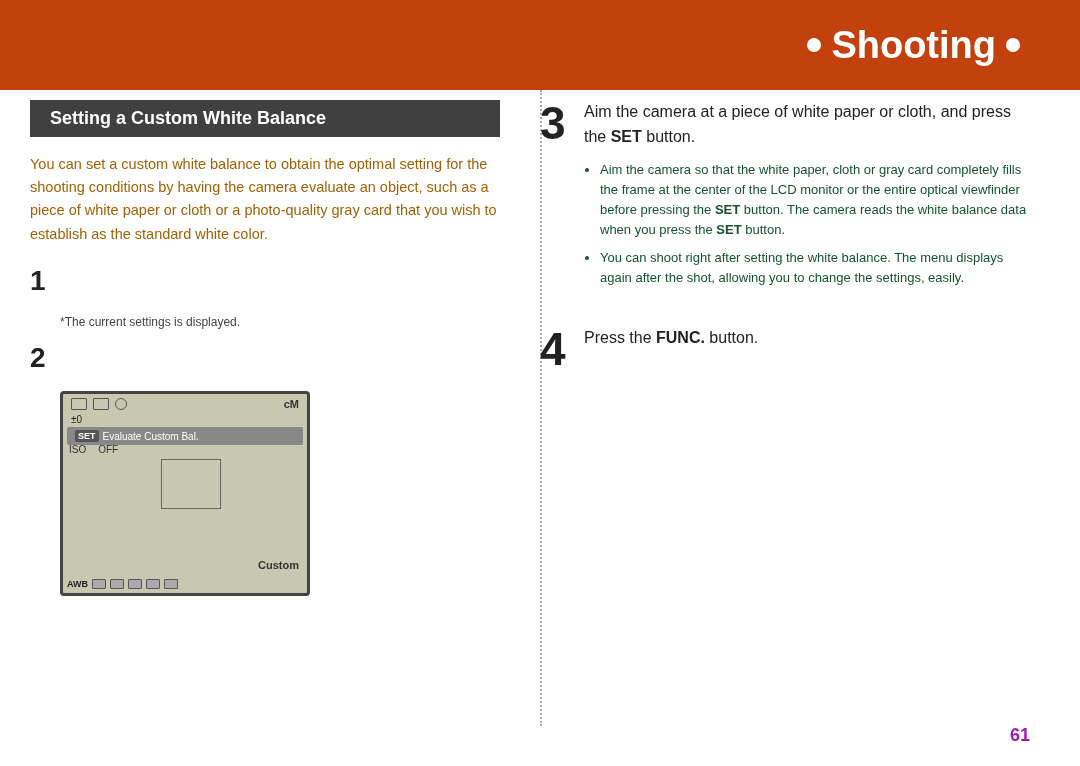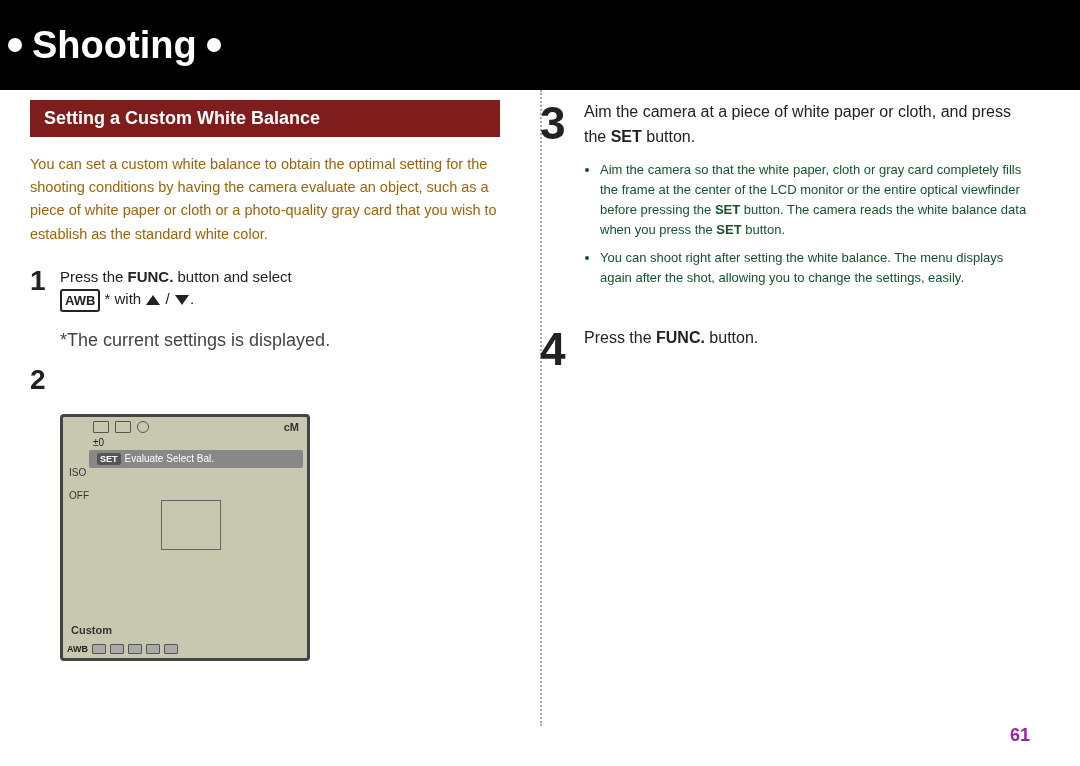--- a/index.html
+++ b/index.html
@@ -10,23 +10,24 @@
       font-family: Arial, Helvetica, sans-serif;
       overflow: hidden;
       position: relative;
     }
 
     
     .header-bar {
       position: absolute;
       top: 0; left: 0; right: 0;
       height: 90px;
-      background: #000000;
-      display: flex;
-      align-items: center;
+      background: #c2410c;
+      display: flex;
+      align-items: center;
+      justify-content: flex-end;
       padding-right: 60px;
       padding-left: 8px;
     }
 
     .header-title {
       color: #ffffff;
       font-size: 38px;
       font-weight: bold;
       display: flex;
       align-items: center;
@@ -63,25 +64,25 @@
     
     .left-col {
       position: absolute;
       top: 100px;
       left: 30px;
       width: 470px;
     }
 
     
     .section-heading {
-      background: #7f1d1d;
+      background: #404040;
       color: #ffffff;
       font-size: 18px;
       font-weight: bold;
-      padding: 8px 14px;
+      padding: 8px 20px;
       margin-bottom: 16px;
       display: inline-block;
       width: 100%;
     }
 
     .intro-text {
       font-size: 14.5px;
       color: #a16207;
       line-height: 1.6;
       margin-bottom: 20px;
@@ -107,21 +108,21 @@
       font-size: 15px;
       color: #222;
       line-height: 1.5;
     }
 
     .step-content .bold {
       font-weight: bold;
     }
 
     .step-note {
-      font-size: 18px;
+      font-size: 12px;
       color: #444;
       margin-top: 4px;
       margin-left: 30px;
     }
 
     
     .icon-awb {
       display: inline-block;
       border: 2px solid #222;
       border-radius: 3px;
@@ -196,30 +197,29 @@
       transform: translate(-50%, -50%);
       width: 8px;
       height: 8px;
       background: #fff;
       border-radius: 50%;
     }
 
     
     .camera-screen {
       width: 250px;
-      height: 247px;
+      height: 205px;
       background: #c8c8b0;
       border: 3px solid #444;
       border-radius: 4px;
       margin: 10px 0 0 30px;
       overflow: hidden;
       position: relative;
       font-size: 11px;
       color: #222;
-      padding-left: 22px;
     }
 
     .cam-top-bar {
       display: flex;
       justify-content: space-between;
       align-items: center;
       padding: 4px 8px 2px 8px;
       font-size: 10px;
       color: #333;
     }
@@ -275,21 +275,21 @@
       padding: 1px 3px;
       font-size: 9px;
       border-radius: 2px;
     }
 
     .cam-side-labels {
       position: absolute;
       left: 6px;
       top: 50px;
       display: flex;
-      flex-direction: column;
+      flex-direction: row;
       gap: 12px;
       font-size: 10px;
       color: #333;
     }
 
     .cam-center-box {
       position: absolute;
       left: 50%;
       top: 45%;
       transform: translate(-40%, -50%);
@@ -299,20 +299,21 @@
     }
 
     .cam-bottom-row {
       position: absolute;
       bottom: 22px;
       left: 8px;
       right: 8px;
       font-size: 11px;
       color: #333;
       font-weight: bold;
+      text-align: right;
     }
 
     .cam-bottom-icons {
       position: absolute;
       bottom: 4px;
       left: 4px;
       right: 4px;
       display: flex;
       gap: 4px;
       align-items: center;
@@ -392,29 +393,20 @@
   <div class="section-heading">
     <span>Setting a Custom White Balance</span>
   </div>
 
   
   <p class="intro-text">You can set a custom white balance to obtain the optimal setting for the shooting conditions by having the camera evaluate an object, such as a piece of white paper or cloth or a photo-quality gray card that you wish to establish as the standard white color.</p>
 
   
   <div class="step">
     <div class="step-number">1</div>
-    <div class="step-content">
-      <span>Press the </span><span class="bold">FUNC.</span><span> button and select</span>
-      <br>
-      <span class="icon-awb">AWB</span>
-      <span>* with </span>
-      <span class="icon-arrow-up"></span>
-      /
-      <span class="icon-arrow-down"></span>.
-    </div>
   </div>
   <div class="step-note">*The current settings is displayed.</div>
 
   
   <div class="step" style="margin-top:14px;">
     <div class="step-number">2</div>
   </div>
 
   
   <div class="camera-screen">
@@ -427,21 +419,21 @@
       </div>
       <span class="cam-cm">cM</span>
     </div>
 
     <div class="cam-row-plus0">
       <span>±0</span>
     </div>
 
     <div class="cam-set-row">
       <span class="cam-set-label">SET</span>
-      <span>Evaluate Select Bal.</span>
+      <span>Evaluate Custom Bal.</span>
     </div>
 
     <div class="cam-side-labels">
       <span>ISO</span>
       <span>OFF</span>
     </div>
 
     <div class="cam-center-box"></div>
 
     <div class="cam-bottom-row">Custom</div>

